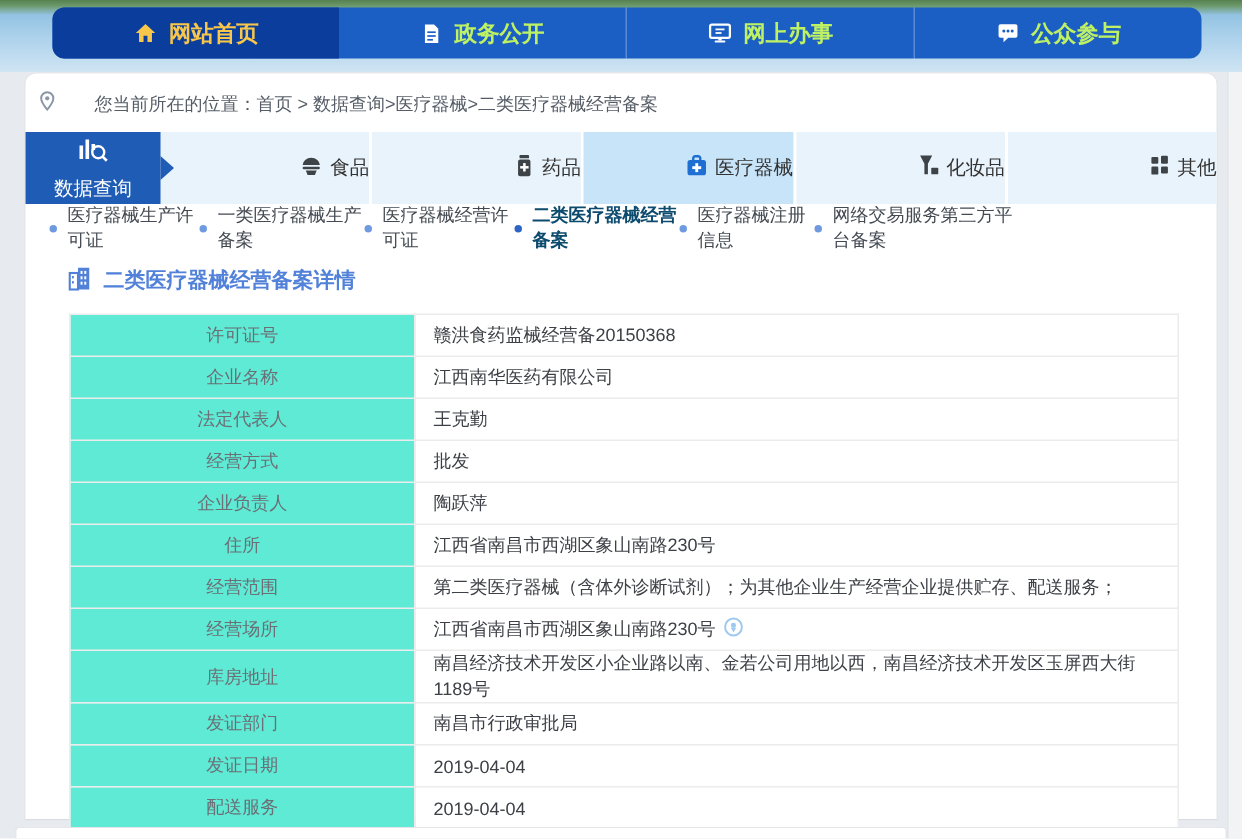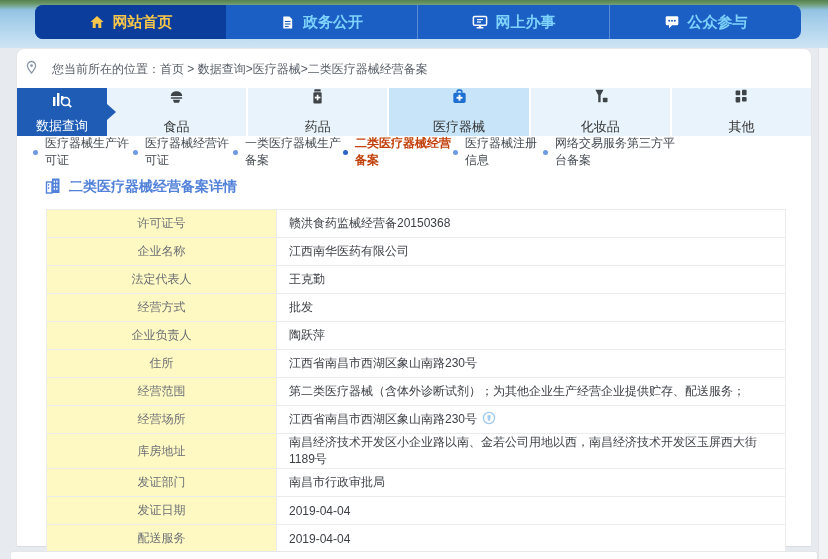--- a/index.html
+++ b/index.html
@@ -15,89 +15,89 @@
     background:linear-gradient(180deg,#56804f 0px,#6d9a6d 4px,#93c3e3 10px,#aed3ec 26px,#cfe4f3 48px);
   }
   
   .top-nav{
     position:absolute; left:35px; top:5px; width:766px; height:34px;
     background:#1b5ec4; border-radius:8px;
     display:flex; align-items:stretch;
   }
   .nav-item{
     flex:1; display:flex; align-items:center; justify-content:center; gap:8px;
-    color:#7dd3fc; font-size:15px; font-weight:bold; cursor:pointer;
+    color:#bef264; font-size:15px; font-weight:bold; cursor:pointer;
     border-left:1px solid rgba(255,255,255,.28);
   }
   .nav-item:first-child{ border-left:none; }
   .nav-item.active{
     background:#0a3d9c; border-radius:8px 0 0 8px; color:#f7c64b; border-left:none;
   }
   .nav-item.active + .nav-item{ border-left:none; }
   .nav-item svg{ display:block; }
   
   .card{
     position:absolute; left:16px; top:48px; width:796px; height:499px;
     background:#ffffff; border:1px solid #e4e6ea; border-bottom-color:#d9dde2;
     border-radius:8px 8px 0 0;
   }
   
   .breadcrumb{
     position:absolute; left:8px; top:11px; height:18px;
-    display:flex; align-items:center; gap:14px;
+    display:flex; align-items:center; gap:25px;
     font-size:12px; color:#555c66;
   }
   
   .tabstrip{
     position:absolute; left:0; top:39px; width:794px; height:48px;
     background:#e9f3fb; display:flex;font-family:Liberation Mono, monospace;
   }
   .tab-query{
     width:90px; background:#1f5cb6; color:#fff; position:relative;
     display:flex; flex-direction:column; align-items:center; justify-content:center; gap:4px;
     font-size:13px; cursor:pointer;
   }
   .tab-query::after{
     content:""; position:absolute; left:100%; top:50%; margin-top:-8px;
     border-top:8px solid transparent; border-bottom:8px solid transparent;
     border-left:9px solid #1f5cb6; z-index:2;
   }
   .tab{
     flex:1; border-left:2px solid #ffffff;
-    display:flex; flex-direction:column; align-items:center; justify-content:space-between; gap:4px;
+    display:flex; align-items:center; justify-content:flex-end; gap:4px;
     font-size:13px; color:#333; cursor:pointer;
   }
   .tab:nth-child(2){ border-left:none; }
   .tab.active{ background:#c8e4f8; }
   
   .subnav{
     position:absolute; left:0; top:87px; width:692px; height:32px;
     display:flex; align-items:center; justify-content:space-between;
     padding:0 26px 0 16px; font-size:12px;
   }
   .subnav-item{ display:flex; align-items:center; gap:7px; color:#444a52; cursor:pointer; }
   .subnav-item .dot{ width:5px; height:5px; border-radius:50%; background:#6f9ae0; flex:none; }
-  .subnav-item.active{ color:#c2410c; font-weight:bold; }
+  .subnav-item.active{ color:#0c4a6e; font-weight:bold; }
   .subnav-item.active .dot{ background:#2e64c8; }
   
   .section-title{
     position:absolute; left:28px; top:128px; height:20px;
     display:flex; align-items:center; gap:8px;
     font-size:14px; font-weight:bold; color:#5181d9;
   }
   
   table.detail{
     position:absolute; left:29px; top:160px; width:740px;
     border-collapse:collapse; font-size:12px;
   }
   table.detail td{
     border:1px solid #ececec; height:28px; vertical-align:middle;
   }
   td.lbl{
-    width:230px; background:#fef9c3; color:#6b6f76; text-align:center;margin-left:48px;
+    width:230px; background:#5eead4; color:#6b6f76; text-align:center;margin-left:48px;
   }
   td.val{
     padding:0 12px; color:#3d4046; background:#fff;margin-left:14px;
   }
   td.val .valwrap{ display:inline-flex; align-items:center; gap:5px; }
   
   .scroll-track{
     position:absolute; left:818px; top:48px; width:10px; height:511px;
     background:#f2f3f5; border-left:1px solid #e2e4e8;
   }
@@ -222,25 +222,25 @@
     </div>
   </div>
 
   <div class="subnav">
     <a class="subnav-item">
         <span class="dot"></span>
         <span>医疗器械生产许可证</span>
       </a>
     <a class="subnav-item">
         <span class="dot"></span>
+        <span>一类医疗器械生产备案</span>
+      </a>
+    <a class="subnav-item">
+        <span class="dot"></span>
         <span>医疗器械经营许可证</span>
-      </a>
-    <a class="subnav-item">
-        <span class="dot"></span>
-        <span>一类医疗器械生产备案</span>
       </a>
     <a class="subnav-item active">
         <span class="dot"></span>
         <span>二类医疗器械经营备案</span>
       </a>
     <a class="subnav-item">
         <span class="dot"></span>
         <span>医疗器械注册信息</span>
       </a>
     <a class="subnav-item">

